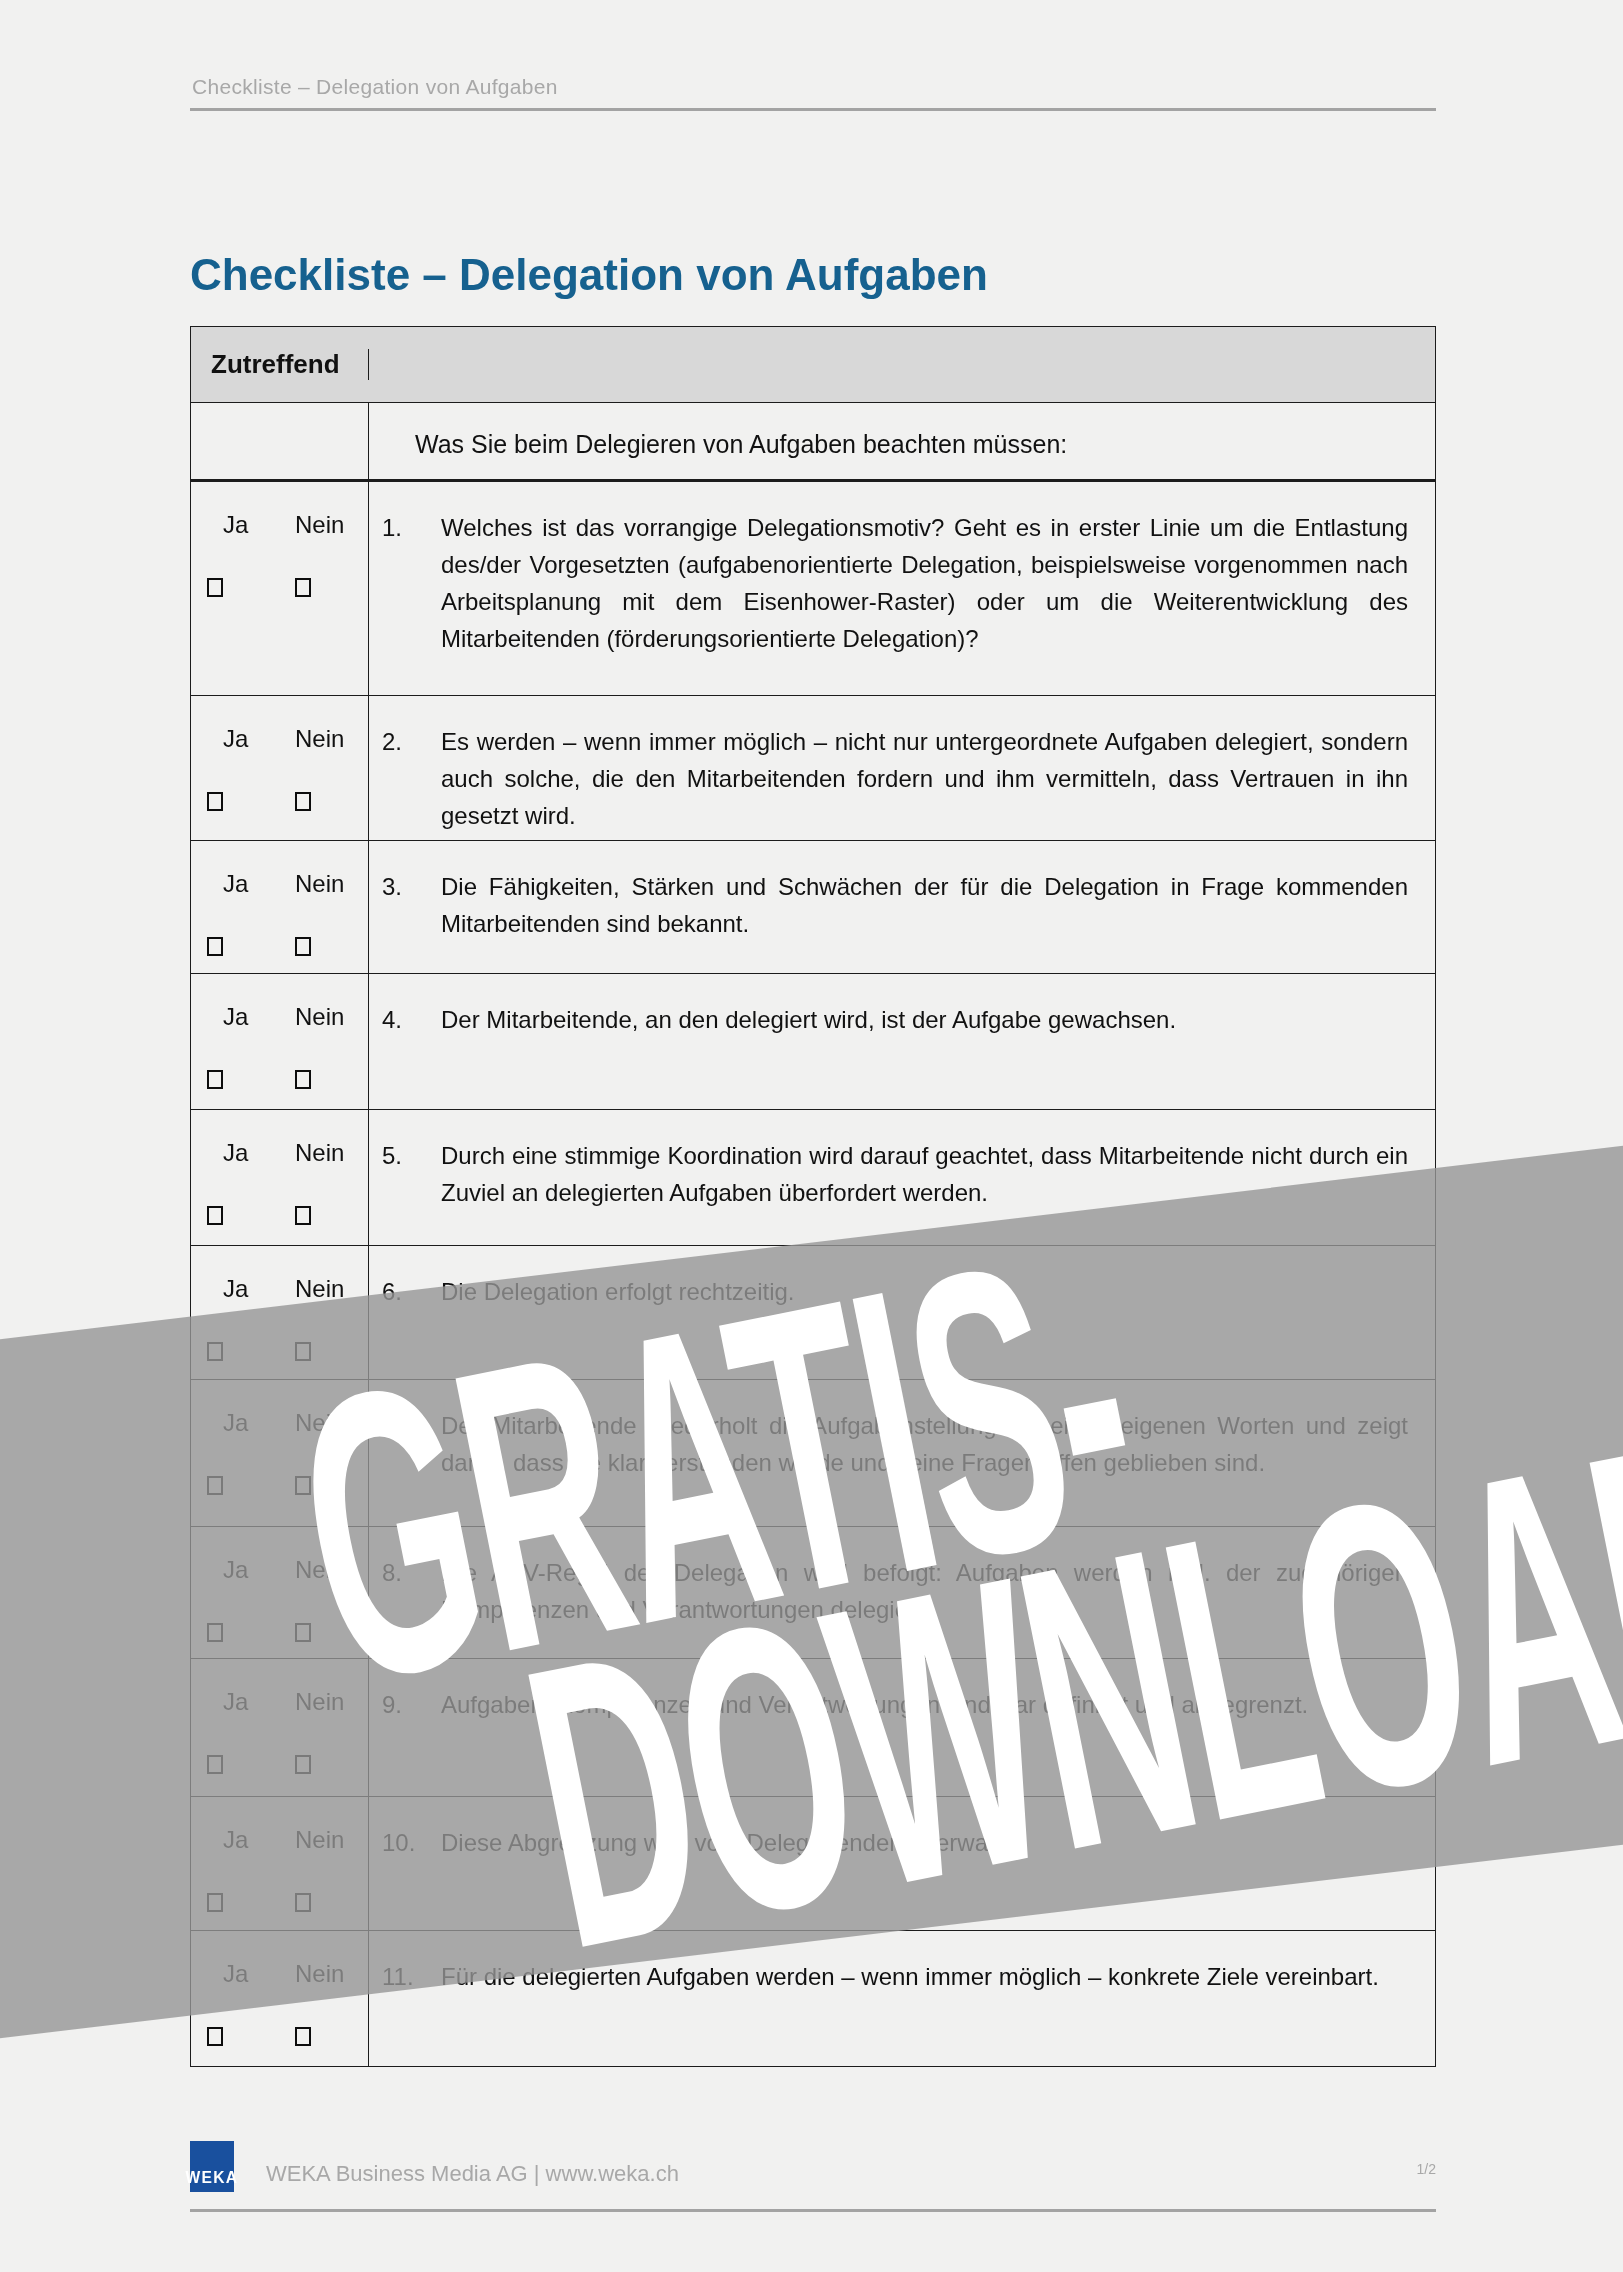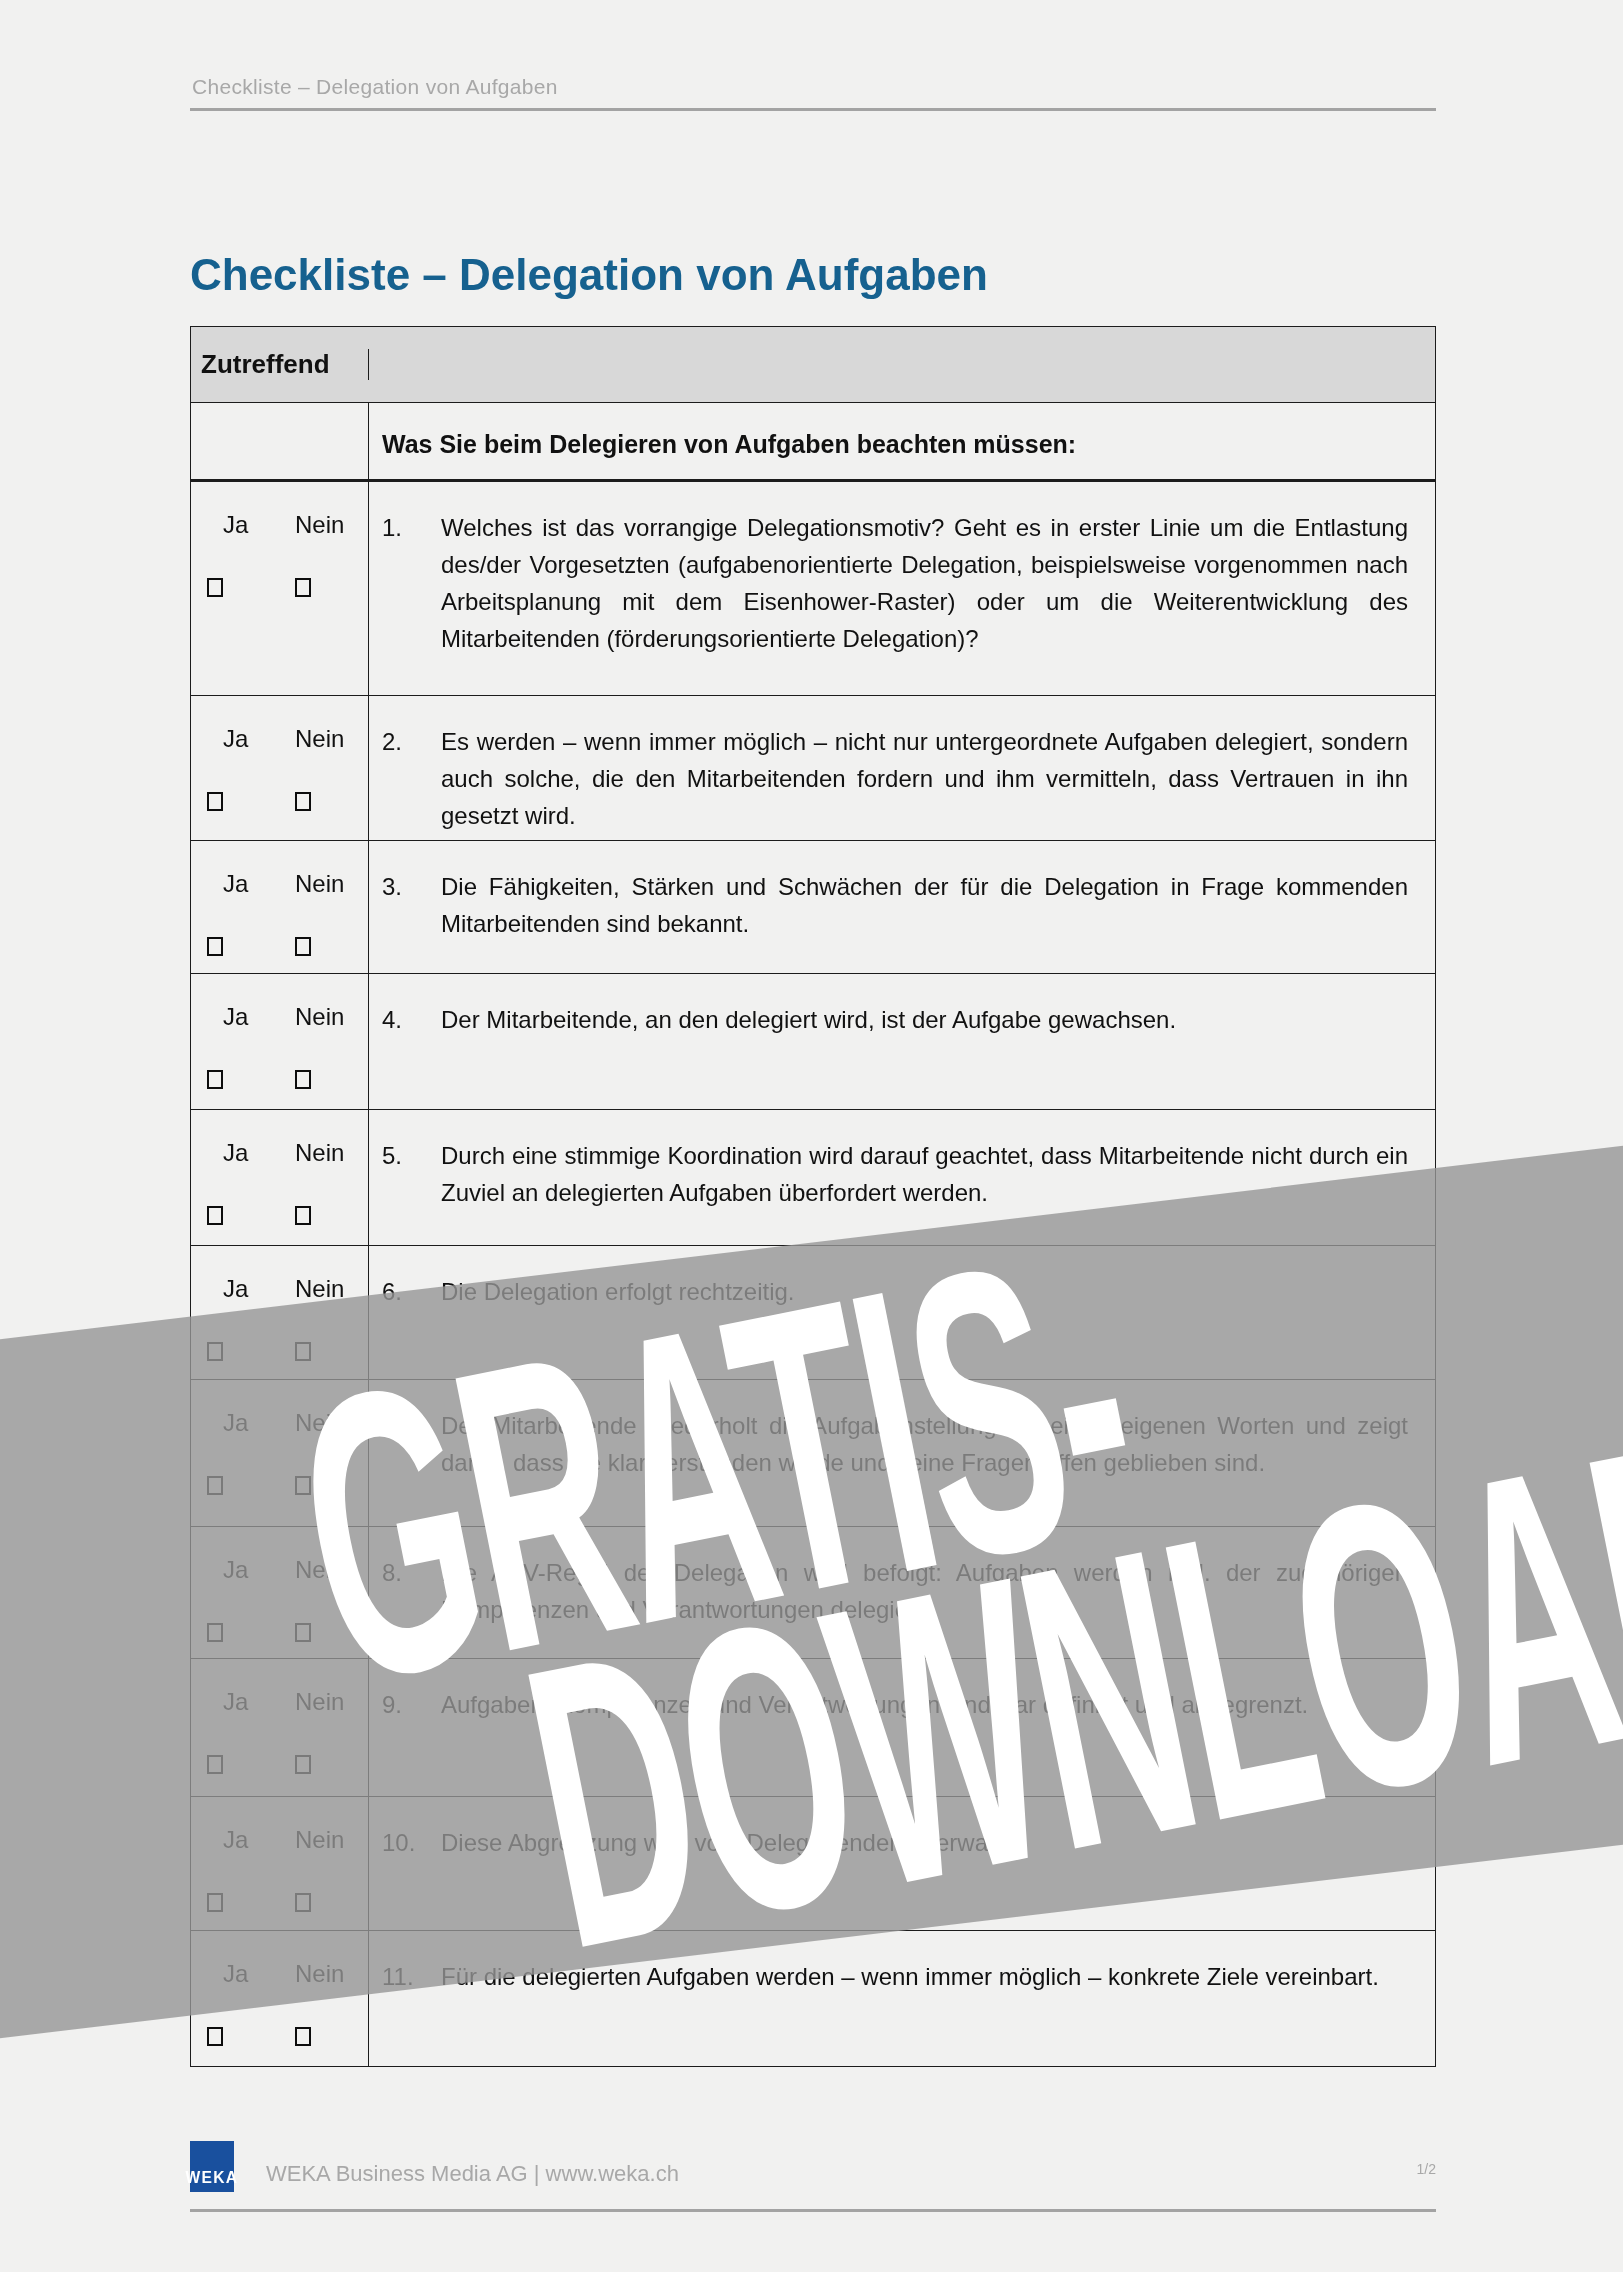--- a/index.html
+++ b/index.html
@@ -83,34 +83,35 @@
     background:var(--header_bg,#d8d8d8);
     align-items:center;
   }
   .hdr .cell-check,.hdr .cell-crit{display:flex;align-items:center;}
   .hdr .cell-crit{padding:0 0 0 13px;display:flex;}
   .hdr-label{
     font-size:26px;
     font-weight:bold;
     color:#111;
   }
-  .hdr .cell-check .hdr-label{margin-left:10px;}
+  .hdr .cell-check .hdr-label{margin-left:20px;}
   .sect{
     height:79px;
     border-bottom:2.6px solid var(--border_dark,#1c1c1c);
   }
   .sect .cell-crit{
     display:flex;
     align-items:center;
     padding:6.5px 27px 0 13px;
   }
   .sect-heading{
     font-size:25px;
-    font-weight:bold;
+    font-weight:normal;
     color:#111;
+    margin-left:33px;
   }
   .lbl{
     position:absolute;
     top:28.6px;
     font-size:24px;
     color:#111;
   }
   .lbl.ja{left:32px;}
   .lbl.nein{left:104px;}
   .cb{

